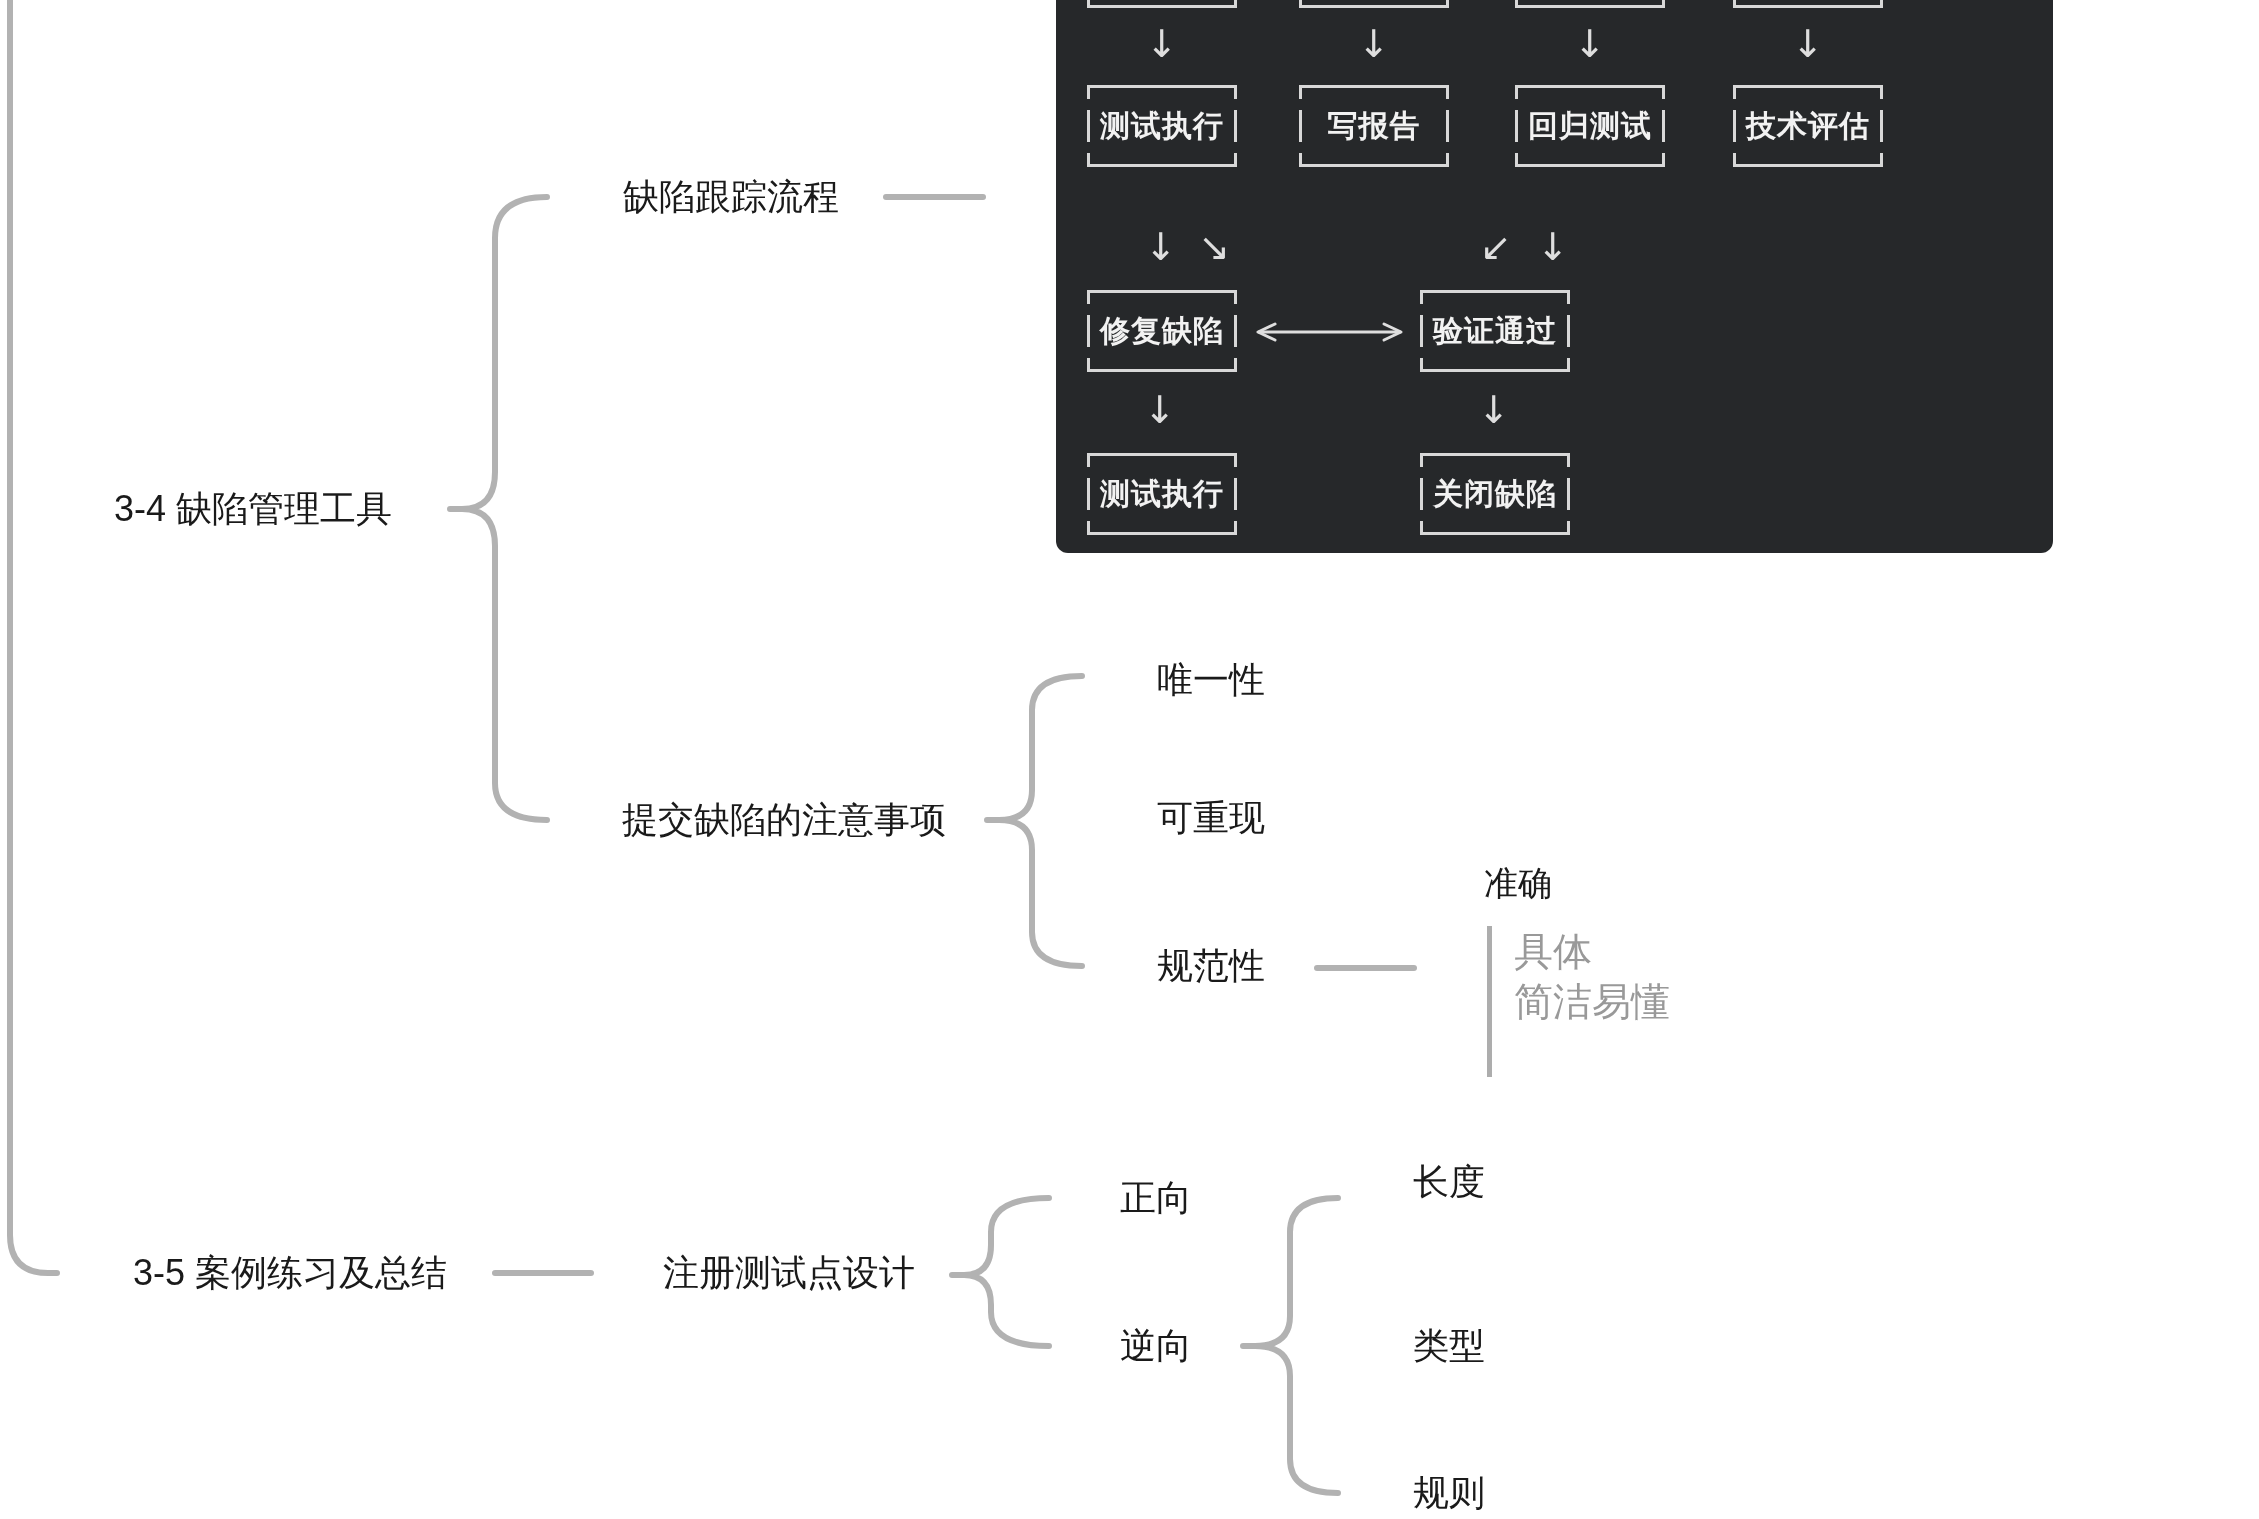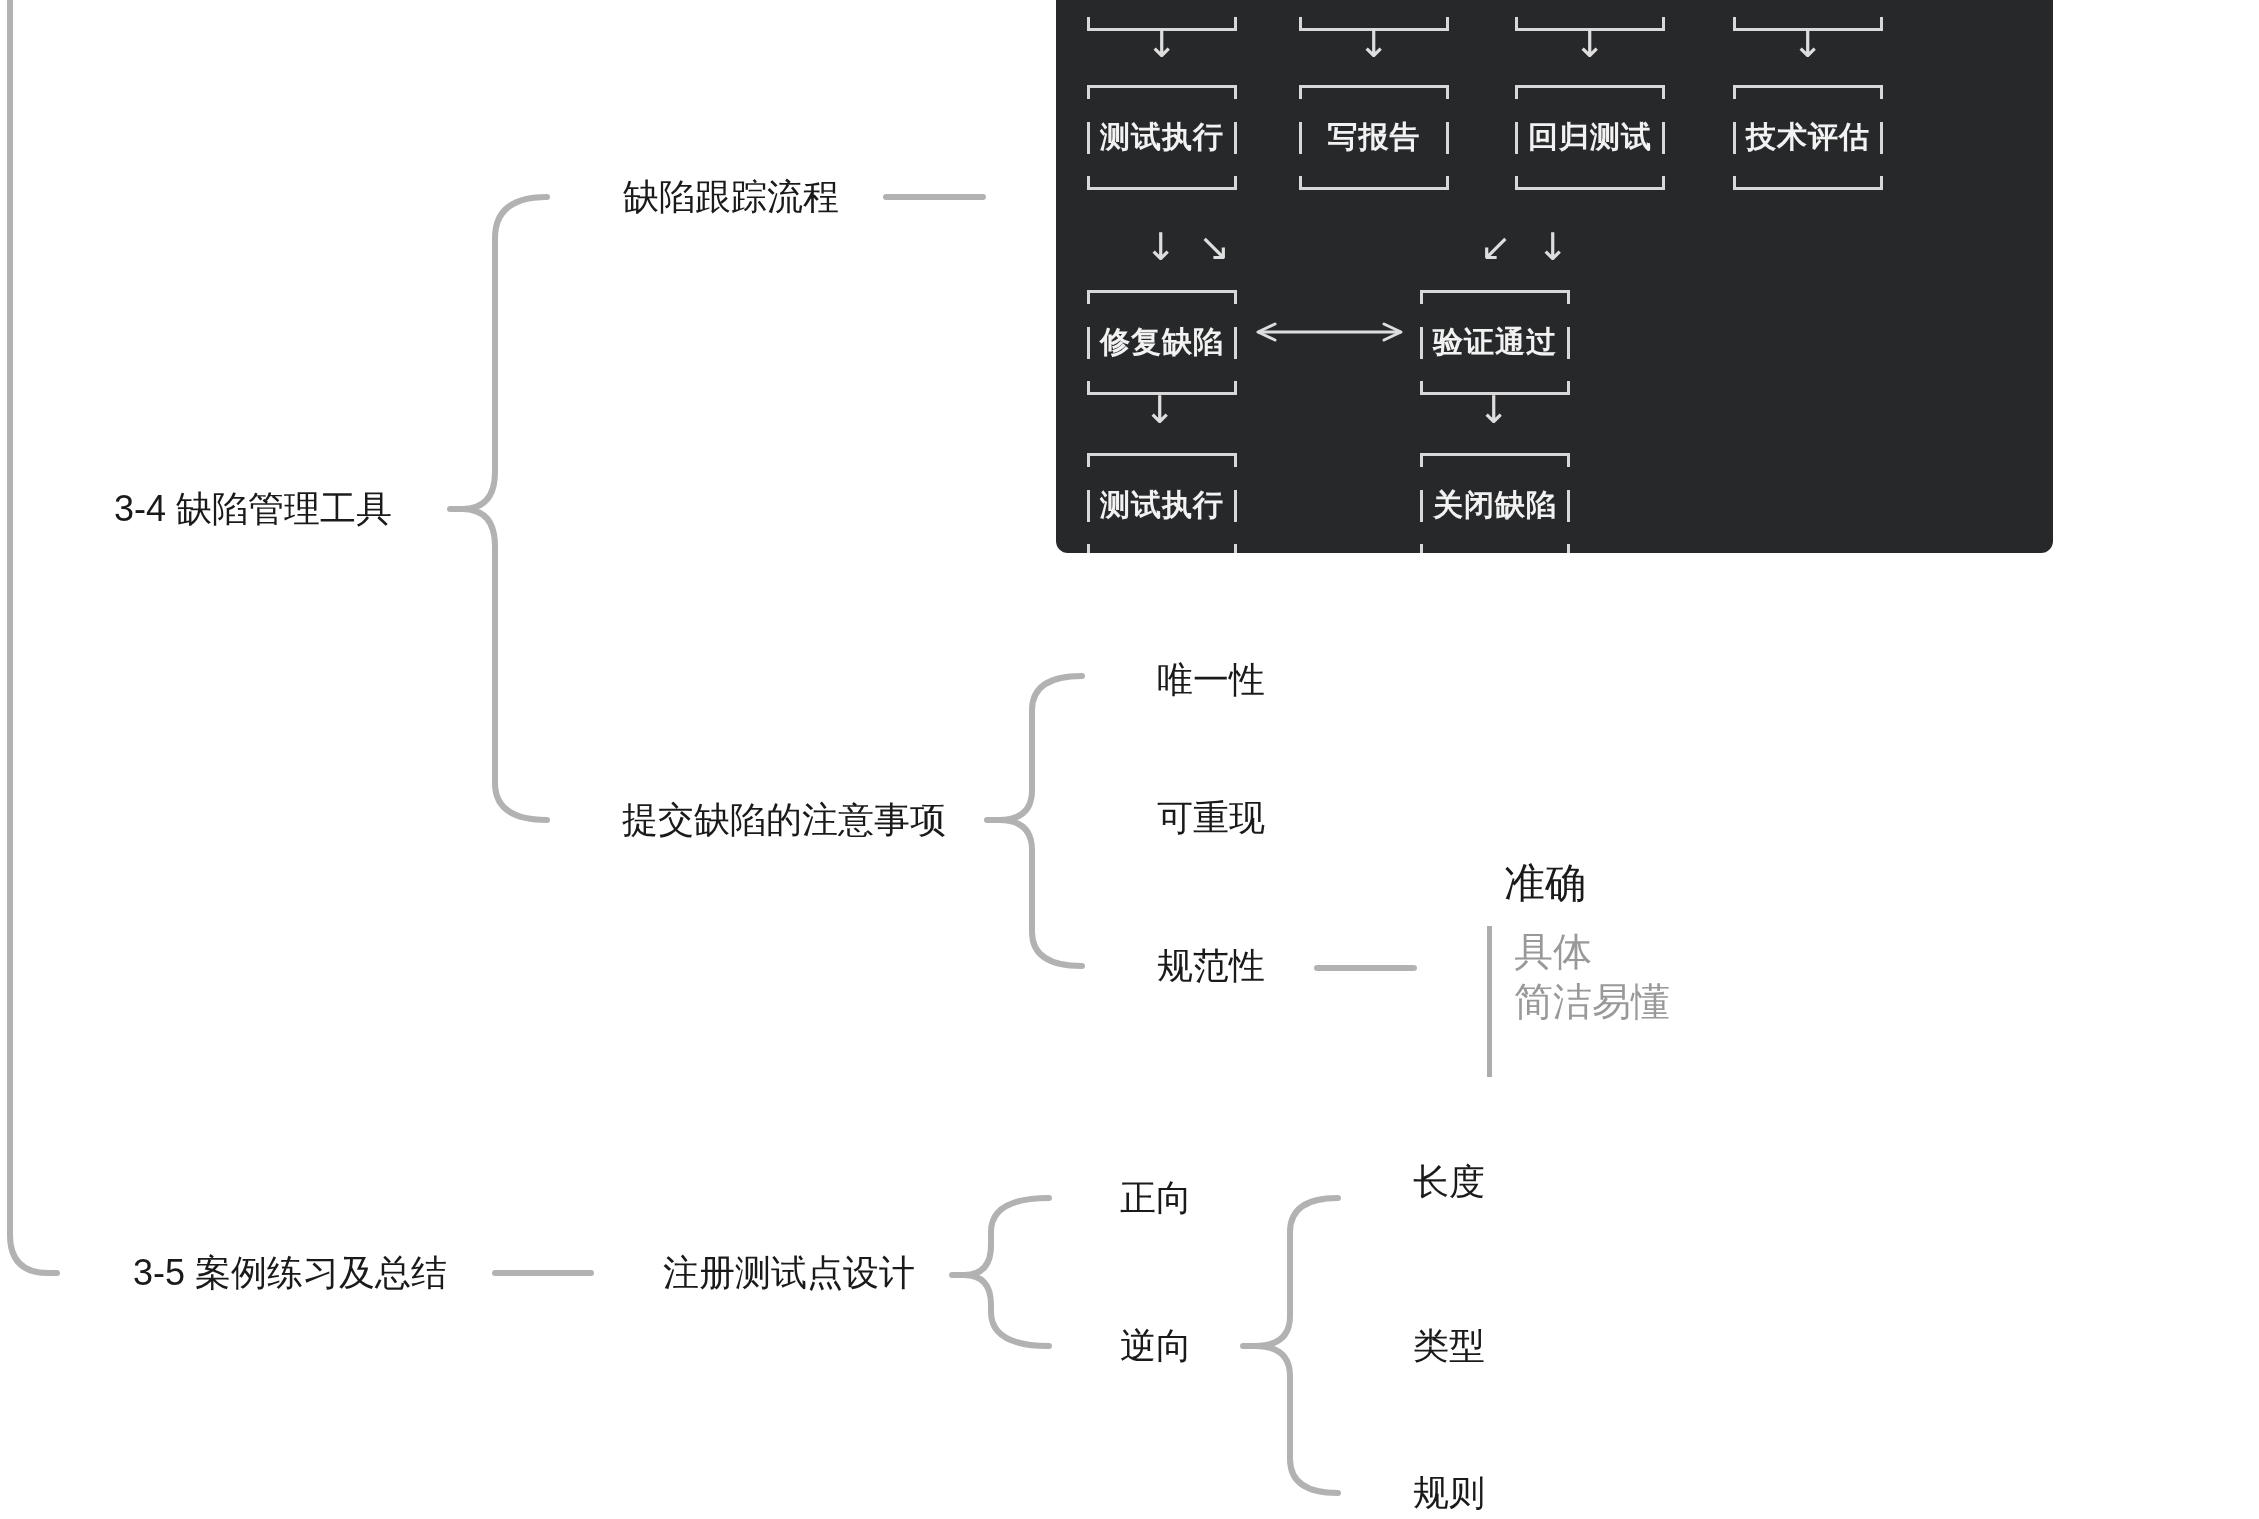--- a/index.html
+++ b/index.html
@@ -7,30 +7,30 @@
     --arrow:#dedede; --node-text:#1a1a1a; --muted:#999999; --connector:#b2b2b2;
   }
   html,body{margin:0;padding:0;background:#fff;}
   .stage{position:relative;width:2259px;height:1519px;background:var(--page-bg);
     overflow:hidden;font-family:"Liberation Sans","DejaVu Sans",sans-serif;}
 
   
   .t{position:absolute;transform:translateY(-50%);white-space:nowrap;
      color:var(--node-text);font-size:36px;line-height:1.15;}
   .t.muted{color:var(--muted);font-size:39px;}
-  .t.small{font-size:41px;margin-left:20px;}
+  .t.small{font-size:34px;}
 
   
   .dash{position:absolute;height:6px;border-radius:3px;background:var(--connector);}
   .vbar{position:absolute;width:5px;background:#adadad;}
 
   
   .panel{position:absolute;left:1056px;top:0;width:997px;height:553px;
     background:var(--panel-bg);border-radius:0 0 12px 12px;overflow:hidden;}
-  .fbox{position:absolute;width:150px;height:105px;
+  .fbox{position:absolute;width:150px;height:82px;
     border-top:3px solid var(--box-border);border-bottom:3px solid var(--box-border);
     display:flex;align-items:center;justify-content:center;box-sizing:border-box;}
   .fbox .lbl{color:var(--box-text);font-size:30px;font-weight:700;letter-spacing:1px;}
   .fbox i{position:absolute;background:var(--box-border);display:block;}
   .fbox .s{width:3px;height:14px;}
   .fbox .tl{left:0;top:-3px}.fbox .tr{right:0;top:-3px}
   .fbox .bl{left:0;bottom:-3px}.fbox .br{right:0;bottom:-3px}
   .fbox .ml{left:0;top:50%;transform:translateY(-50%);width:3px;height:32px;}
   .fbox .mr{right:0;top:50%;transform:translateY(-50%);width:3px;height:32px;}
   .arr{position:absolute;transform:translate(-50%,-50%);color:var(--arrow);

